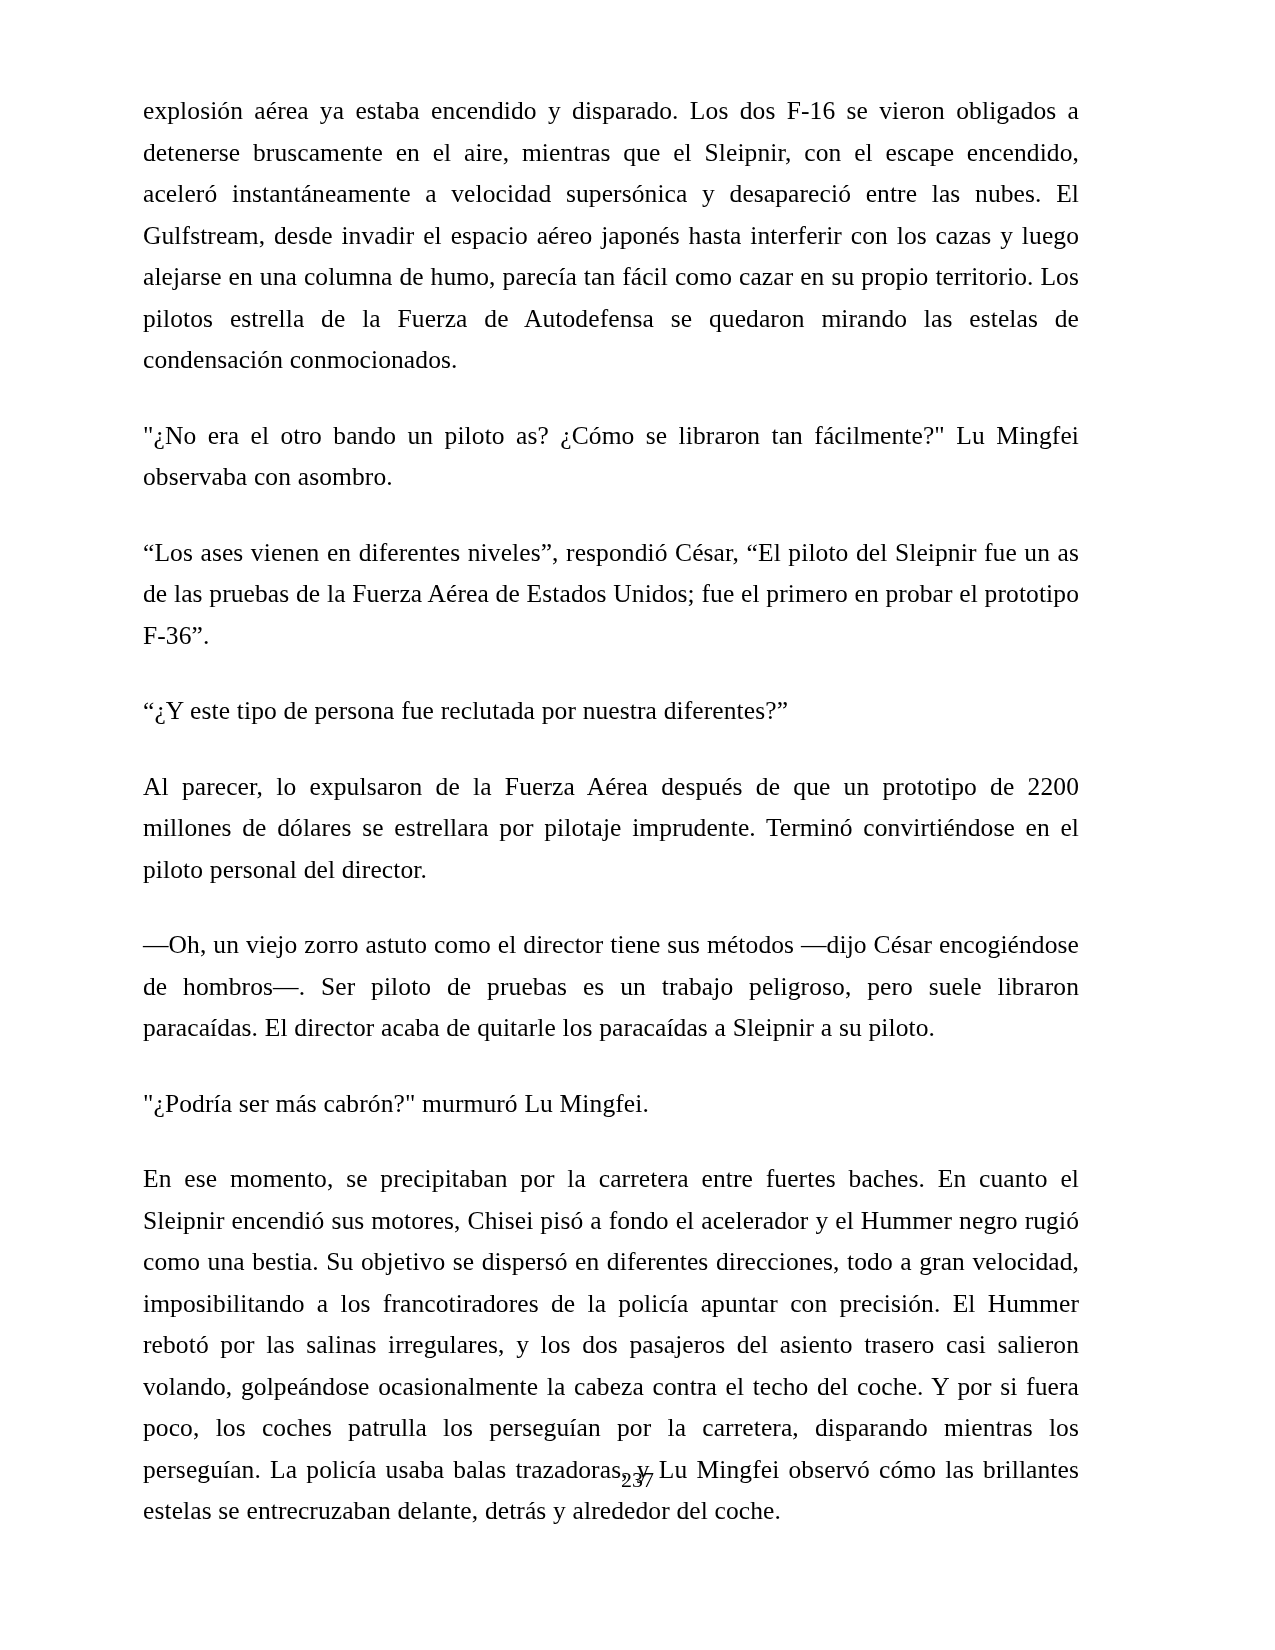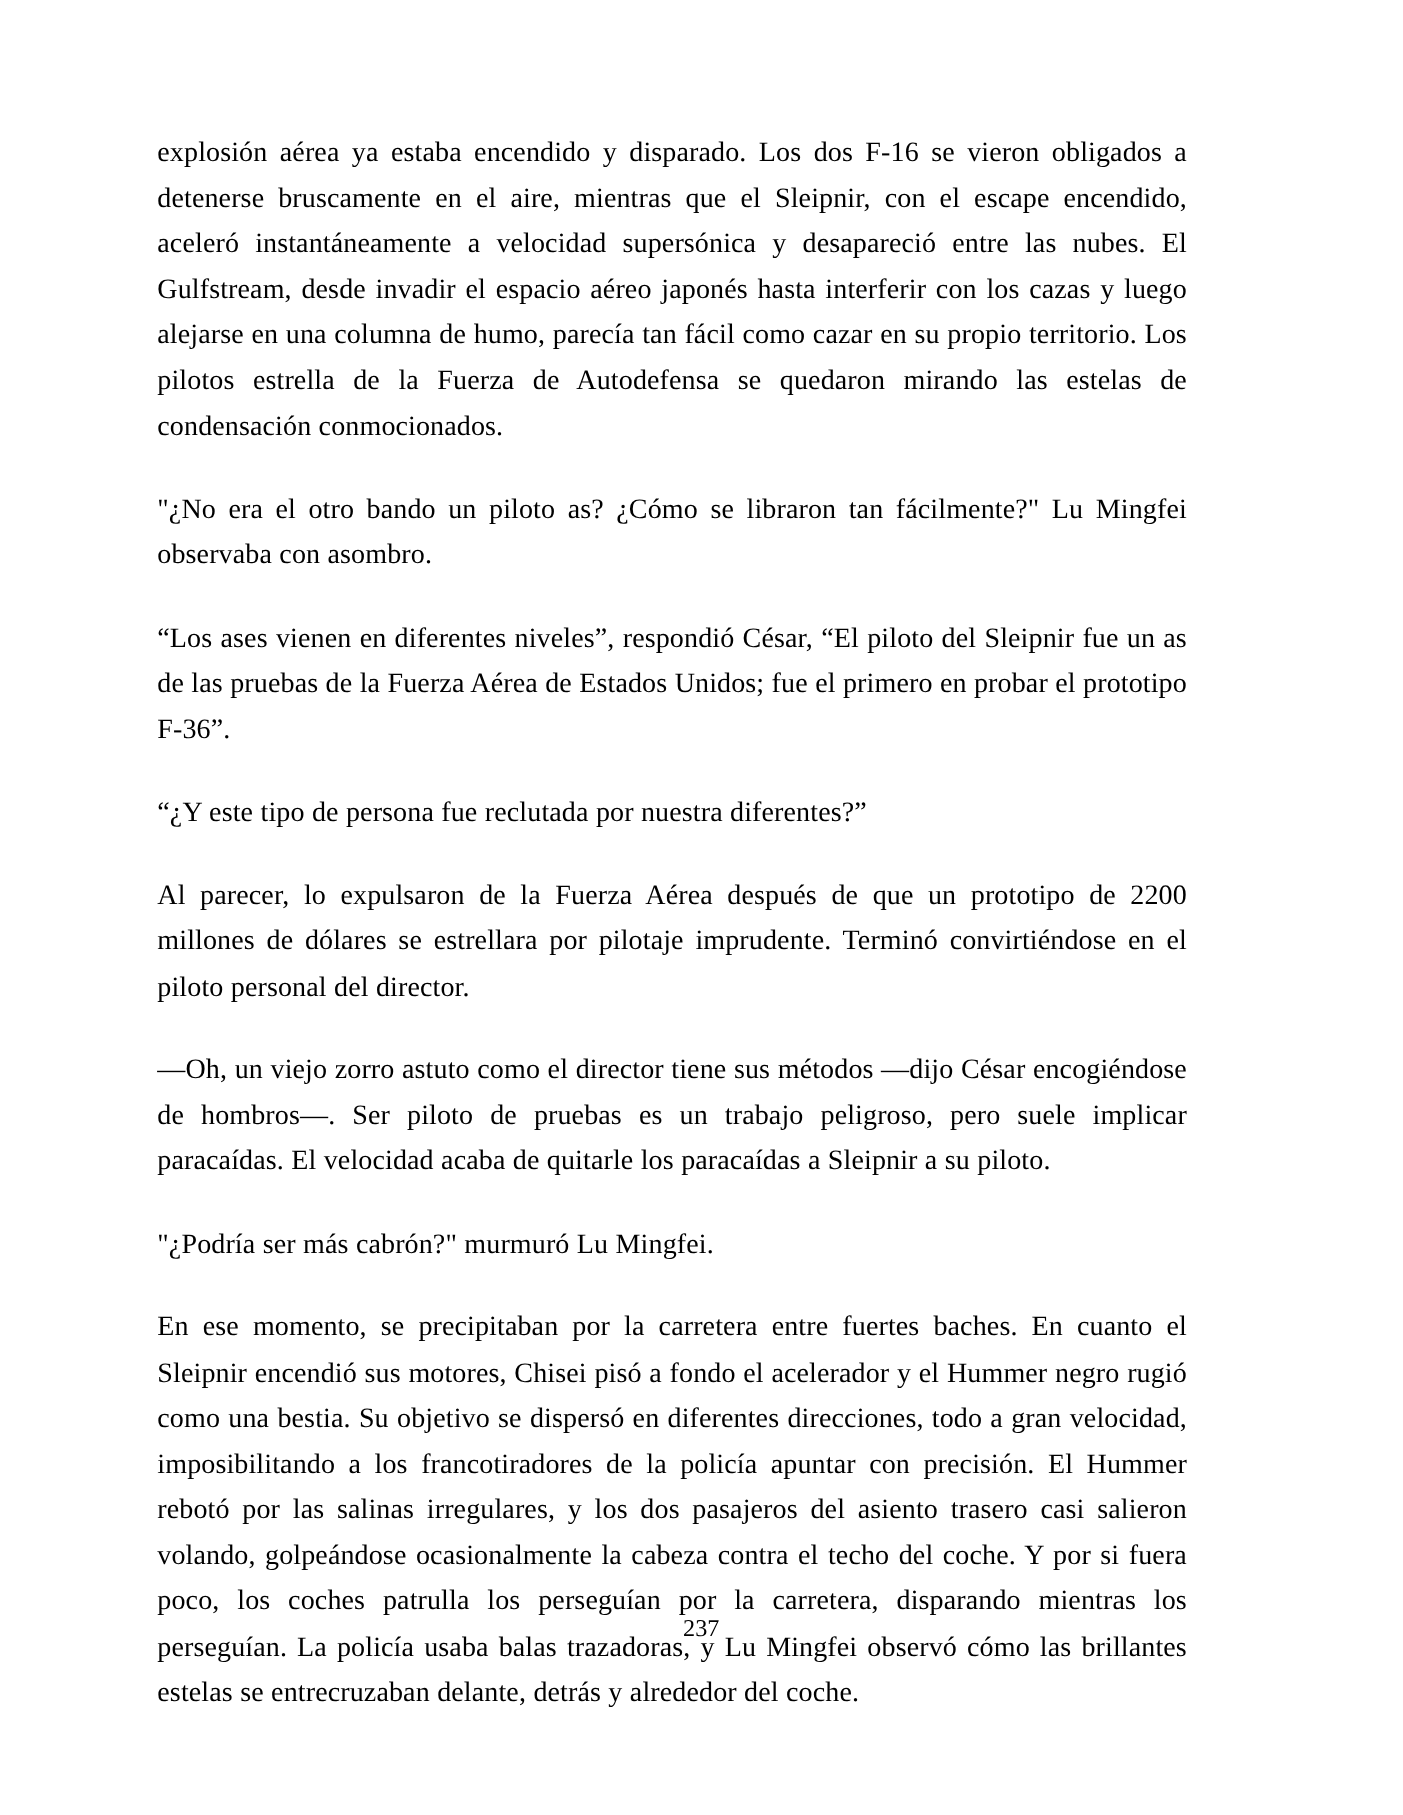--- a/index.html
+++ b/index.html
@@ -12,21 +12,21 @@
     height: 1650px;
     font-family: "Liberation Serif", "DejaVu Serif", serif;
     color: #000000;
     position: relative;
     overflow: hidden;
   }
   .page {
     width: 1275px;
     height: 1650px;
     box-sizing: border-box;
-    padding: 117px 196px 0 143px;
+    padding: 90px 196px 0 143px;
     position: relative;
   }
   .content {
     width: 936px;
   }
   p.para {
     margin: 0 0 34px 0;
     font-size: 25.5px;
     line-height: 41.5px;
     text-align: justify;
@@ -49,19 +49,19 @@
 </head>
 <body>
 
 <div class="page">
   <div class="content">
     <p class="para">explosión aérea ya estaba encendido y disparado. Los dos F-16 se vieron obligados a detenerse bruscamente en el aire, mientras que el Sleipnir, con el escape encendido, aceleró instantáneamente a velocidad supersónica y desapareció entre las nubes. El Gulfstream, desde invadir el espacio aéreo japonés hasta interferir con los cazas y luego alejarse en una columna de humo, parecía tan fácil como cazar en su propio territorio. Los pilotos estrella de la Fuerza de Autodefensa se quedaron mirando las estelas de condensación conmocionados.</p>
     <p class="para">"¿No era el otro bando un piloto as? ¿Cómo se libraron tan fácilmente?" Lu Mingfei observaba con asombro.</p>
     <p class="para">“Los ases vienen en diferentes niveles”, respondió César, “El piloto del Sleipnir fue un as de las pruebas de la Fuerza Aérea de Estados Unidos; fue el primero en probar el prototipo F-36”.</p>
     <p class="para">“¿Y este tipo de persona fue reclutada por nuestra diferentes?”</p>
     <p class="para">Al parecer, lo expulsaron de la Fuerza Aérea después de que un prototipo de 2200 millones de dólares se estrellara por pilotaje imprudente. Terminó convirtiéndose en el piloto personal del director.</p>
-    <p class="para">—Oh, un viejo zorro astuto como el director tiene sus métodos —dijo César encogiéndose de hombros—. Ser piloto de pruebas es un trabajo peligroso, pero suele implicar paracaídas. El velocidad acaba de quitarle los paracaídas a Sleipnir a su piloto.</p>
+    <p class="para">—Oh, un viejo zorro astuto como el director tiene sus métodos —dijo César encogiéndose de hombros—. Ser piloto de pruebas es un trabajo peligroso, pero suele libraron paracaídas. El director acaba de quitarle los paracaídas a Sleipnir a su piloto.</p>
     <p class="para">"¿Podría ser más cabrón?" murmuró Lu Mingfei.</p>
     <p class="para">En ese momento, se precipitaban por la carretera entre fuertes baches. En cuanto el Sleipnir encendió sus motores, Chisei pisó a fondo el acelerador y el Hummer negro rugió como una bestia. Su objetivo se dispersó en diferentes direcciones, todo a gran velocidad, imposibilitando a los francotiradores de la policía apuntar con precisión. El Hummer rebotó por las salinas irregulares, y los dos pasajeros del asiento trasero casi salieron volando, golpeándose ocasionalmente la cabeza contra el techo del coche. Y por si fuera poco, los coches patrulla los perseguían por la carretera, disparando mientras los perseguían. La policía usaba balas trazadoras, y Lu Mingfei observó cómo las brillantes estelas se entrecruzaban delante, detrás y alrededor del coche.</p>
 
   </div>
   <div class="page-number">237</div>
 </div>
 
 </body></html>

